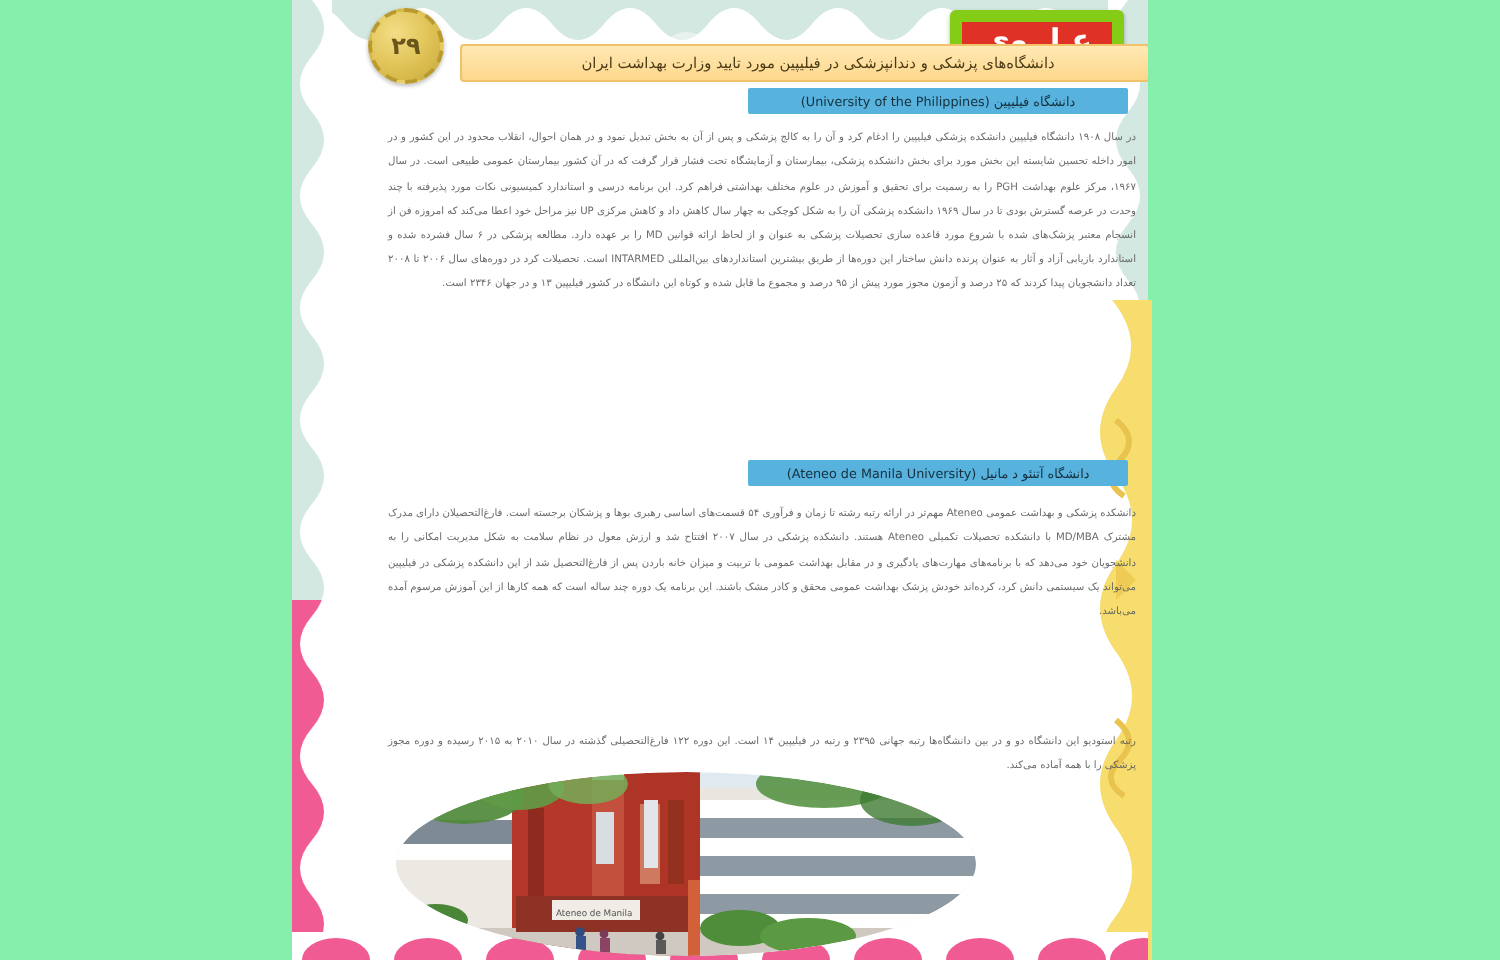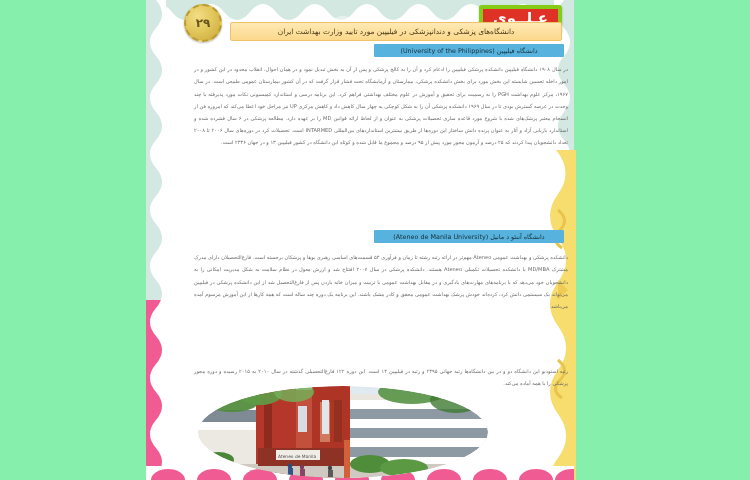--- a/index.html
+++ b/index.html
@@ -23,30 +23,30 @@
   
   .medallion{position:absolute;left:184px;top:4px;width:34px;height:34px;border-radius:50%;
      background:radial-gradient(circle at 34% 30%,#f3dd86 0%,#e2c65b 48%,#c8a838 100%);
      border:2px dashed #b89a2e;box-shadow:0 1px 2px rgba(0,0,0,.28);
      display:flex;align-items:center;justify-content:center;}
   .medallion span{font-size:12px;color:#6a551a;font-weight:bold;
      font-family:"DejaVu Sans",sans-serif;letter-spacing:.5px;}
 
   
   .brand{position:absolute;right:12px;top:5px;background:#e03127;color:#ffffff;
-     border:4px solid #84cc16;border-radius:3px;padding:2px 10px 3px 10px;
+     border:6px solid #84cc16;border-radius:3px;padding:2px 10px 3px 10px;
      font-size:15px;font-weight:bold;line-height:1;letter-spacing:1px;
      box-shadow:0 1px 2px rgba(0,0,0,.3);direction:rtl;
      font-family:"DejaVu Sans",sans-serif;}
 
   
   .banner{position:absolute;left:84px;top:22px;width:330px;height:17px;
      background:linear-gradient(#ffe9b4,#fcd88c);border:1px solid #f0c269;
      border-radius:2px;display:flex;align-items:center;justify-content:center;
-     direction:rtl;}
+     direction:rtl;padding-left:13px;}
   .banner span{font-size:7.4px;color:#4b3a17;white-space:nowrap;
      font-family:"DejaVu Sans",sans-serif;}
 
   
   .subhead{position:absolute;height:13px;background:#57b2dd;border-radius:1px;
      display:flex;align-items:center;justify-content:center;direction:rtl;
      padding:0 6px;box-sizing:border-box;}
   .subhead span{font-size:6.4px;color:#16303d;white-space:nowrap;
      font-family:"DejaVu Sans",sans-serif;}
   .subhead-1{left:228px;top:44px;width:190px;}

